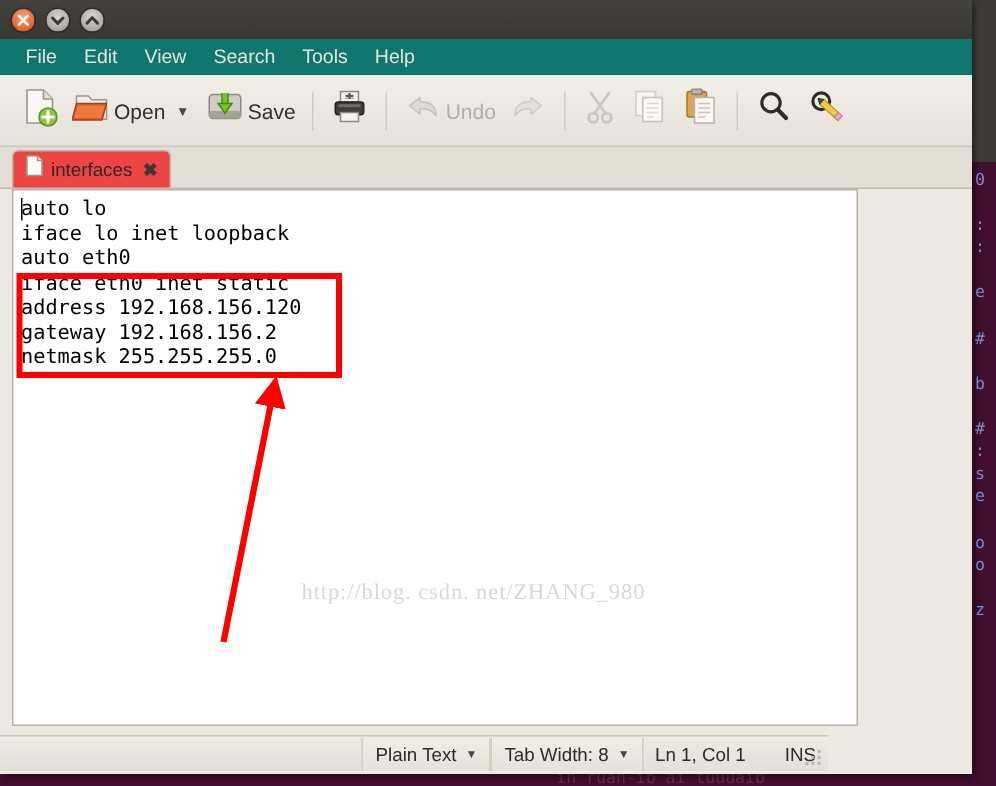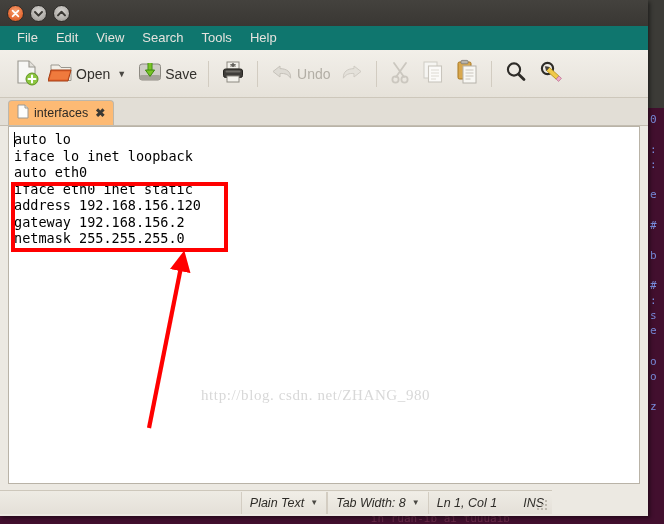--- a/index.html
+++ b/index.html
@@ -164,21 +164,21 @@
     height: 27px;
     background: #e2ded6;
     position: relative;
     border-bottom: 1px solid #c3bdb1;
   }
   #tab-interfaces {
     position: absolute;
     left: 8px;
     top: 2px;
     height: 25px;
-    background: #fdba74;
+    background: #ef4444;
     border: 1px solid #bdb7ab;
     border-bottom: none;
     border-radius: 4px 4px 0 0;
     display: flex;
     align-items: center;
     padding: 0 8px;
     box-sizing: border-box;
   }
   #tab-label {
     font-size: 12.5px;
@@ -191,21 +191,21 @@
     font-weight: bold;
     line-height: 1;
     cursor: pointer;
   }
 
   
   #editor-frame {
     position: absolute;
     left: 8px;
     top: 126px;
-    width: 632px;
+    width: 564px;
     height: 358px;
     background: #ffffff;
     border: 1px solid #b9b3a7;
     box-sizing: border-box;
     overflow: hidden;
   }
   #editor-text {
     position: absolute;
     left: 5px;
     top: 4px;
@@ -243,21 +243,20 @@
     left: 0;
     top: 490px;
     width: 552px;
     height: 24px;
     background: linear-gradient(to bottom, #eeebe4 0%, #e4e0d8 100%);
     border-top: 1px solid #cdc7bb;
     box-sizing: border-box;
     display: flex;
     align-items: center;
     justify-content: flex-end;
-    font-style: italic;
   }
   .sb-cell {
     font-size: 12.5px;
     color: #2e2c28;
     height: 22px;
     display: flex;
     align-items: center;
     padding: 0 8px;
     box-sizing: border-box;
   }

